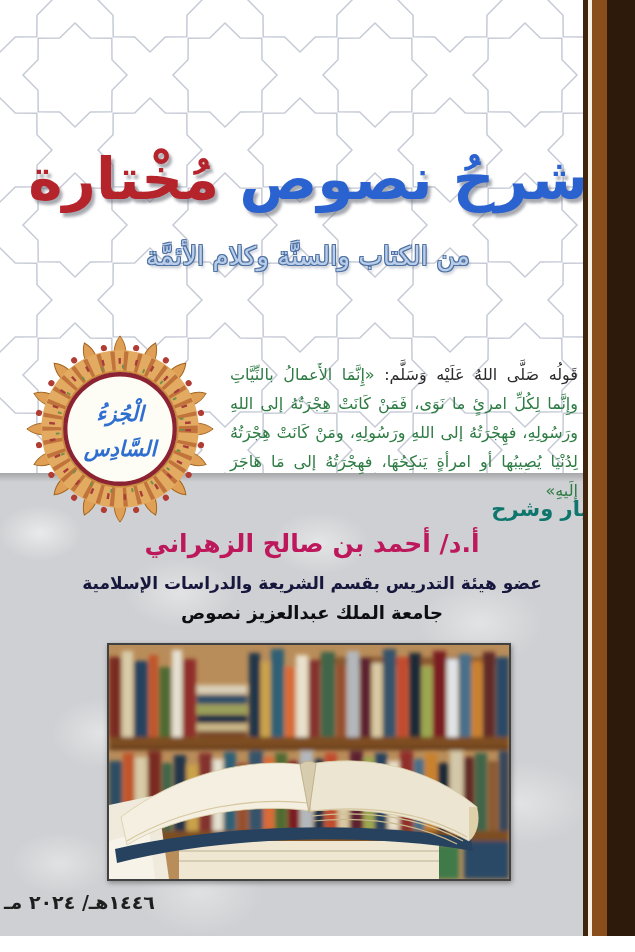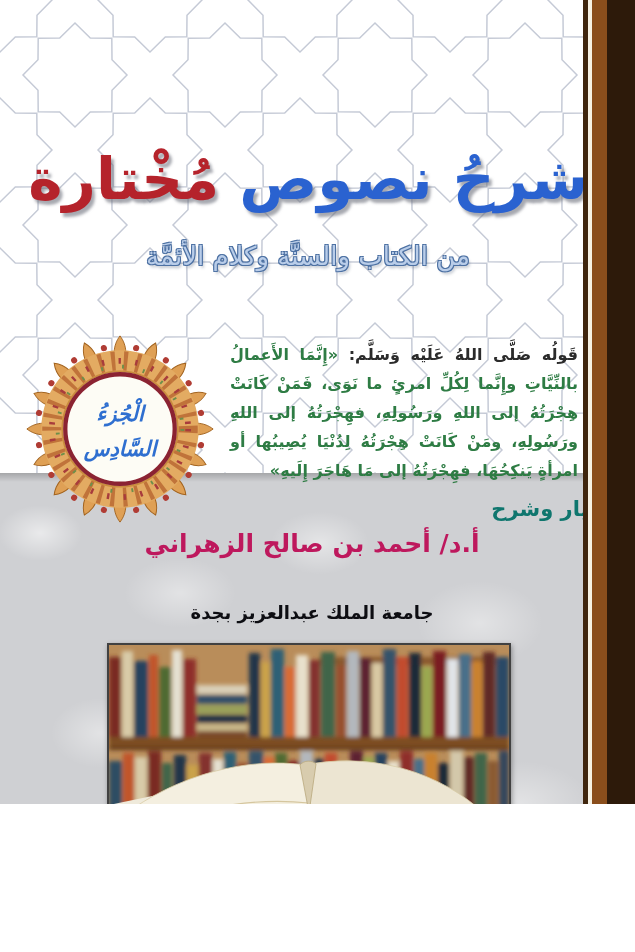--- a/index.html
+++ b/index.html
@@ -1,17 +1,17 @@
 <!DOCTYPE html>
 <html lang="ar" dir="rtl"><head>
 <meta charset="utf-8">
 <style>
   html,body{margin:0;padding:0;background:#ffffff;}
   body{width:635px;height:952px;overflow:hidden;font-family:"DejaVu Sans",sans-serif;}
-  .cover{position:relative;width:635px;height:804px;background:#ffffff;overflow:hidden;}
+  .cover{position:relative;width:635px;height:936px;background:#ffffff;overflow:hidden;}
 
   
   .pattern-svg{position:absolute;top:0;left:0;z-index:1;}
 
   
   .lower{position:absolute;top:473px;left:0;width:635px;height:479px;z-index:2;
     background-color:#cfd0d3;
     background-image:
       radial-gradient(ellipse 60px 40px at 40px 60px, rgba(255,255,255,.55), transparent 70%),
       radial-gradient(ellipse 80px 50px at 180px 120px, rgba(255,255,255,.40), transparent 70%),
@@ -38,22 +38,22 @@
   .title{position:absolute;top:140px;left:28px;width:560px;z-index:3;text-align:center;
     direction:rtl;font-weight:bold;font-size:58px;line-height:1.35;white-space:nowrap;
     text-shadow:3px 4px 3px rgba(108,112,124,.60);}
   .title .t-blue{color:#2a62d0;}
   .title .t-red{color:#b5232b;}
 
   .subtitle{position:absolute;top:241px;left:28px;width:560px;z-index:3;text-align:center;
     direction:rtl;font-weight:normal;font-size:26px;color:#b9cde9;white-space:nowrap;
     text-shadow:-1px -1px 0 #4d71a3,1px -1px 0 #4d71a3,-1px 1px 0 #4d71a3,1px 1px 0 #4d71a3,2px 3px 3px rgba(40,60,90,.30);}
 
-  .hadith{position:absolute;top:324px;right:57px;width:348px;z-index:3;
-    direction:rtl;text-align:justify;font-size:16px;line-height:29px;font-weight:bold;}
+  .hadith{position:absolute;top:344px;right:57px;width:348px;z-index:3;
+    direction:rtl;text-align:justify;font-size:16px;line-height:29px;font-weight:normal;}
   .hadith .h-intro{color:#2b2b2b;}
   .hadith .h-quote{color:#2e7c44;}
 
   .byline{position:absolute;top:497px;left:4px;width:616px;z-index:3;text-align:right;
     direction:rtl;font-weight:bold;font-size:21px;color:#0f766e;}
   .author{position:absolute;top:529px;left:4px;width:616px;z-index:3;text-align:center;
     direction:rtl;font-weight:bold;font-size:25px;color:#be185d;}
   .affiliation{position:absolute;top:573px;left:4px;width:616px;z-index:3;text-align:center;
     direction:rtl;font-weight:bold;font-size:17px;color:#17173d;}
   .university{position:absolute;top:602px;left:4px;width:616px;z-index:3;text-align:center;
@@ -150,21 +150,22 @@
       <circle r="65" fill="none" stroke="#6d8f4a" stroke-width="4" stroke-dasharray="2 20"></circle>
       <circle r="60" fill="none" stroke="#c98c3e" stroke-width="2"></circle>
       <circle r="57" fill="#fdfcf5" stroke="#8b2332" stroke-width="4.5"></circle>
       <text x="0" y="-8" text-anchor="middle" direction="rtl" font-family="DejaVu Sans, sans-serif" font-size="22" font-weight="bold" fill="#2f6fd0">الْجُزءُ</text>
       <text x="0" y="28" text-anchor="middle" direction="rtl" font-family="DejaVu Sans, sans-serif" font-size="22" font-weight="bold" fill="#2f6fd0">السَّادِس</text>
     </svg>
   </div>
 
   <div class="byline">اختيار وشرح</div>
   <div class="author">أ.د/ أحمد بن صالح الزهراني</div>
-  <div class="university">جامعة الملك عبدالعزيز بجدة</div>
+  <div class="affiliation">عضو هيئة التدريس بقسم الشريعة والدراسات الإسلامية</div>
+  <div class="university">جامعة الملك عبدالعزيز نصوص</div>
 
   <div class="photo">
     <svg width="400" height="234" viewBox="0 0 400 234" aria-hidden="true">
       <defs>
         <filter id="blur2" x="-10%" y="-10%" width="120%" height="120%">
           <feGaussianBlur stdDeviation="2.3"></feGaussianBlur>
         </filter>
       </defs>
       <rect width="400" height="234" fill="#b98d5a"></rect>
       <g filter="url(#blur2)">

